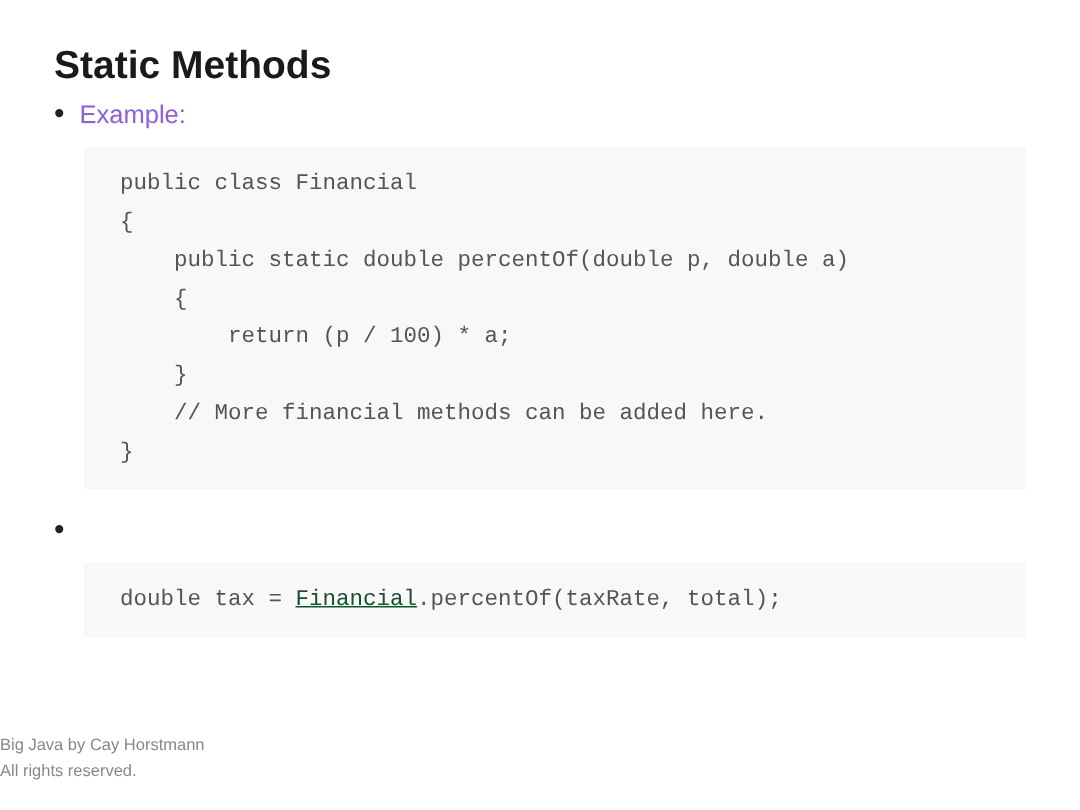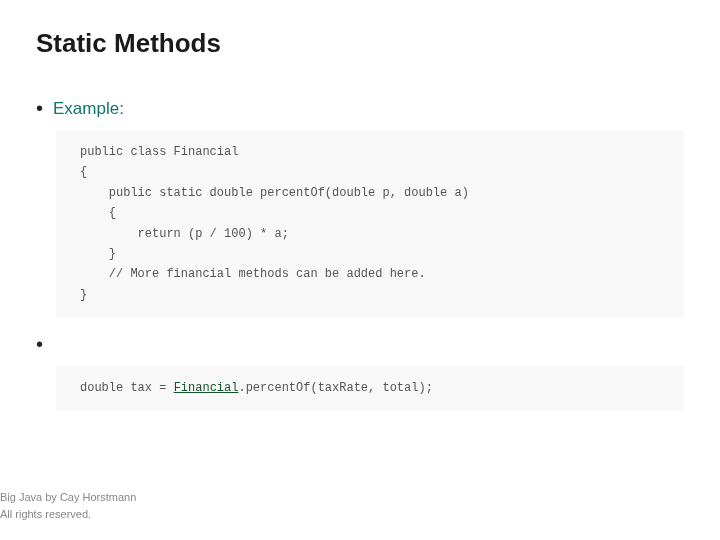--- a/index.html
+++ b/index.html
@@ -21,21 +21,21 @@
       width: 720px;
       height: 540px;
       padding: 28px 36px 20px 36px;
       position: relative;
     }
 
     .slide-title {
       font-size: 26px;
       font-weight: bold;
       color: #1a1a1a;
-      margin-bottom: 40px;
+      margin-bottom: 8px;
       border-bottom: none;
     }
 
     .bullet-section {
       margin-bottom: 18px;
     }
 
     .bullet-item {
       display: flex;
       align-items: flex-start;
@@ -45,28 +45,28 @@
 
     .bullet-dot {
       font-size: 20px;
       margin-right: 10px;
       margin-top: -2px;
       flex-shrink: 0;
     }
 
     .bullet-text {
       font-size: 17px;
-      color: #0f766e;
+      color: #8b5cf6;
     }
 
     .code-block {
       background: #f8f8f8;
       border: none;
       font-family: 'Courier New', Courier, monospace;
-      font-size: 12px;
+      font-size: 15px;
       color: #555555;
       padding: 12px 16px 12px 24px;
       margin: 6px 0 16px 20px;
       line-height: 1.7;
       white-space: pre;
     }
 
     .code-block .highlight {
       color: #14532d;
       font-weight: normal;

